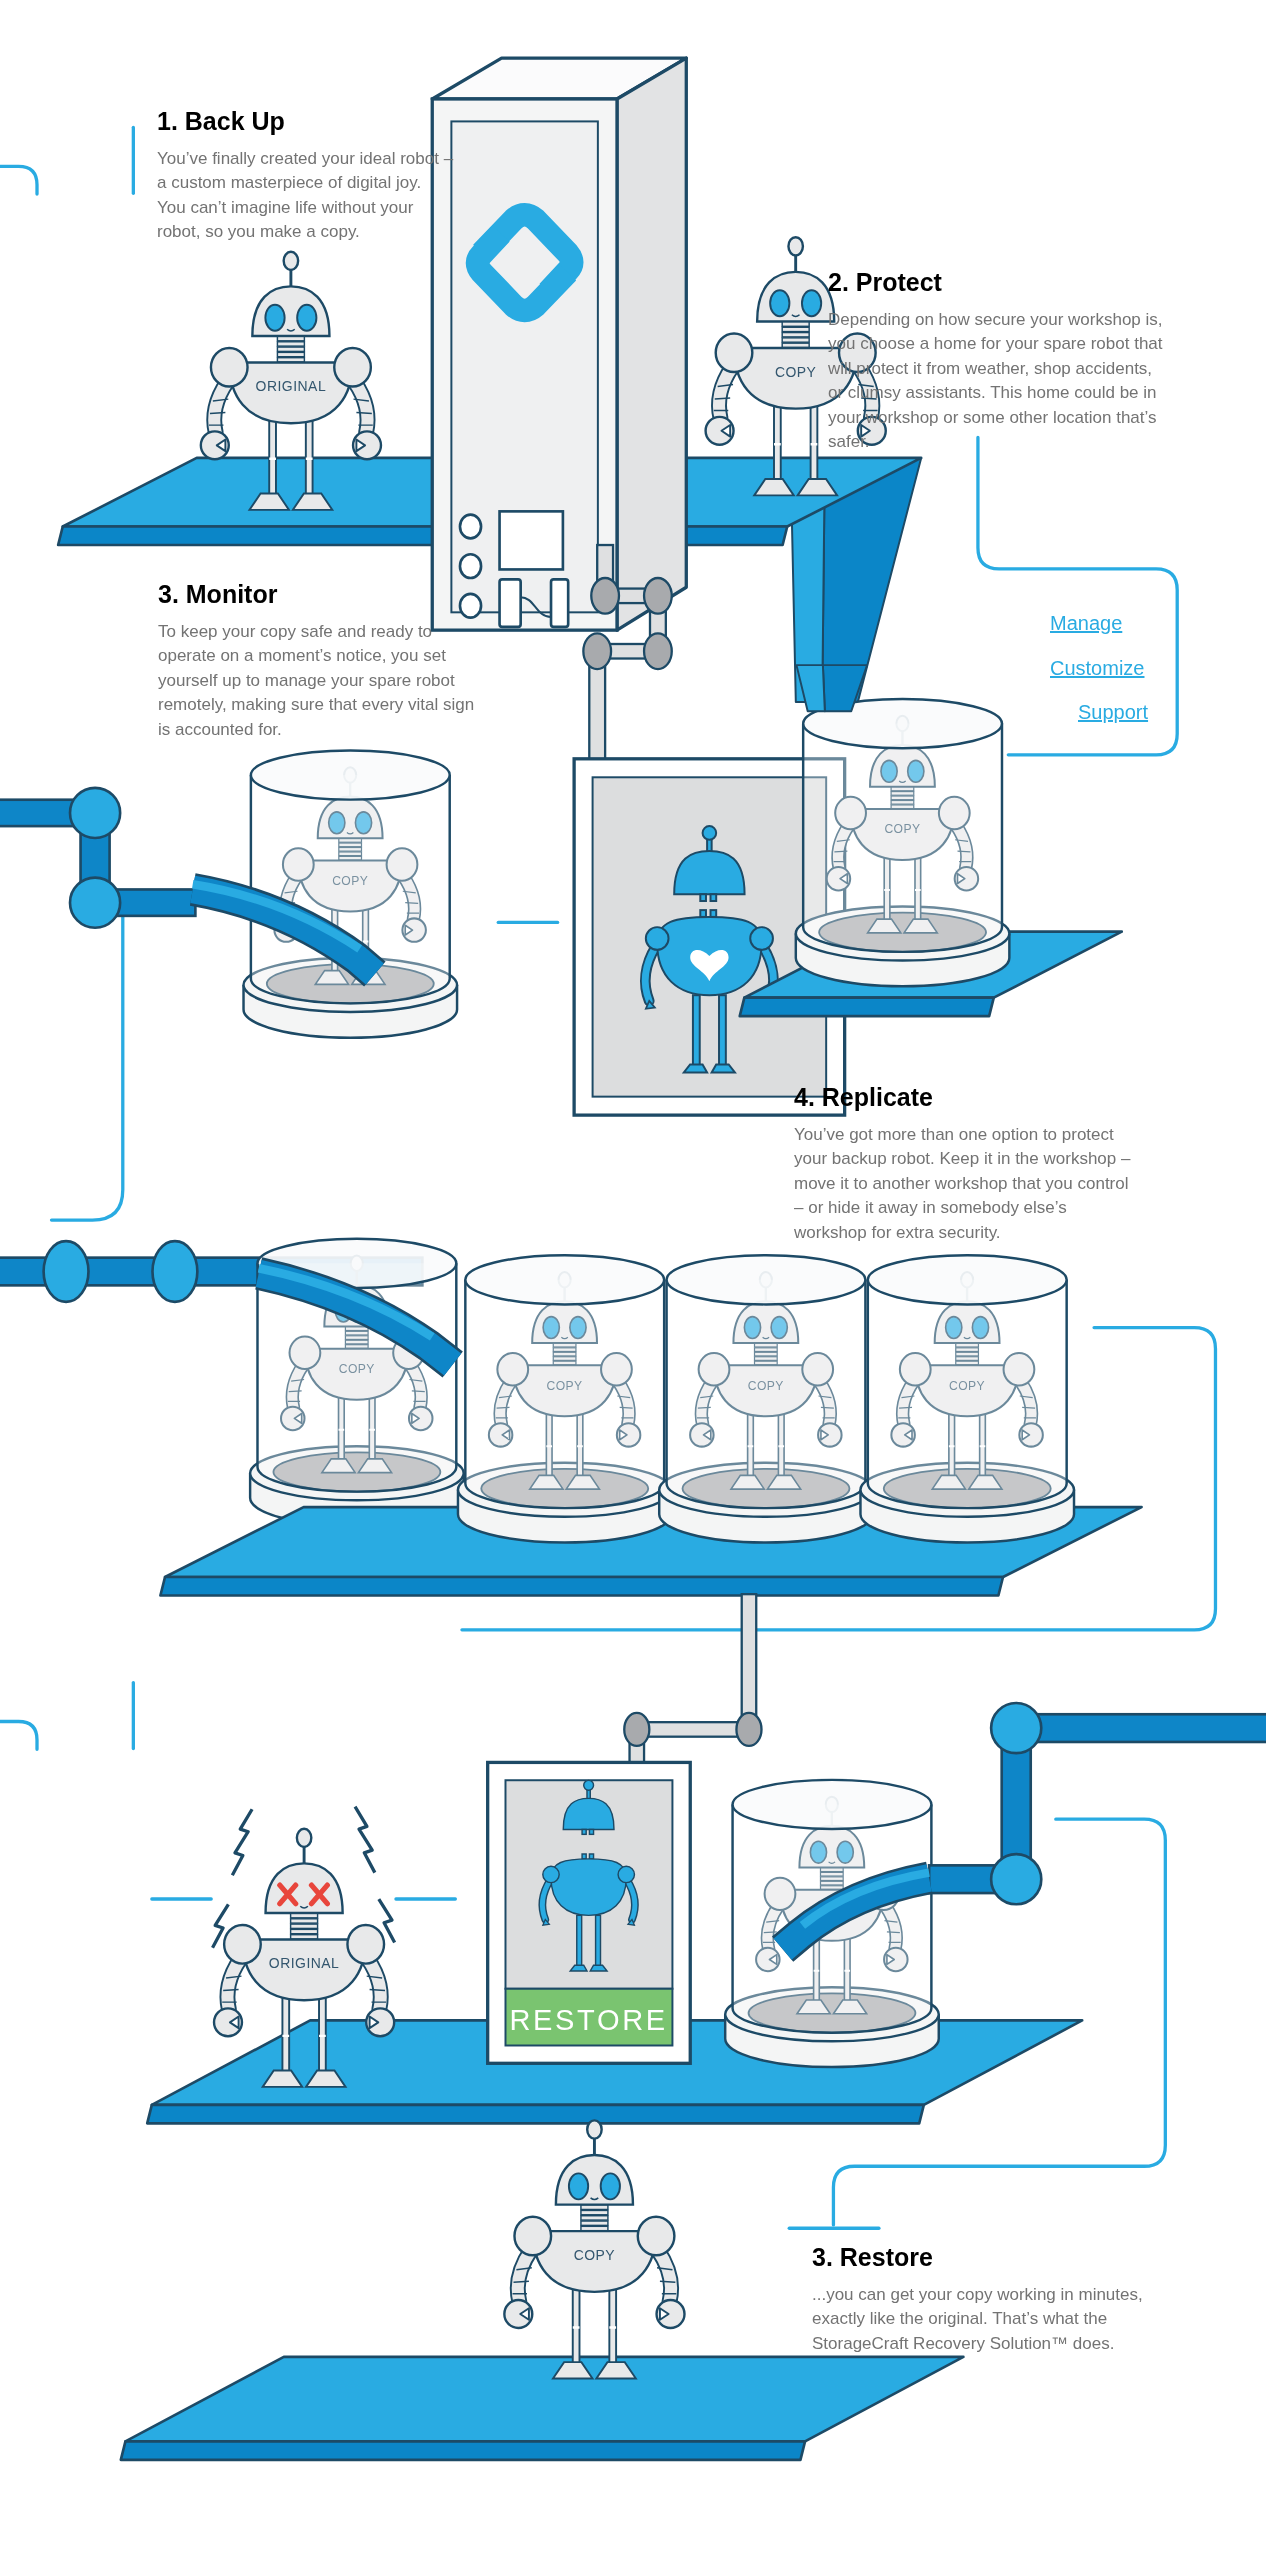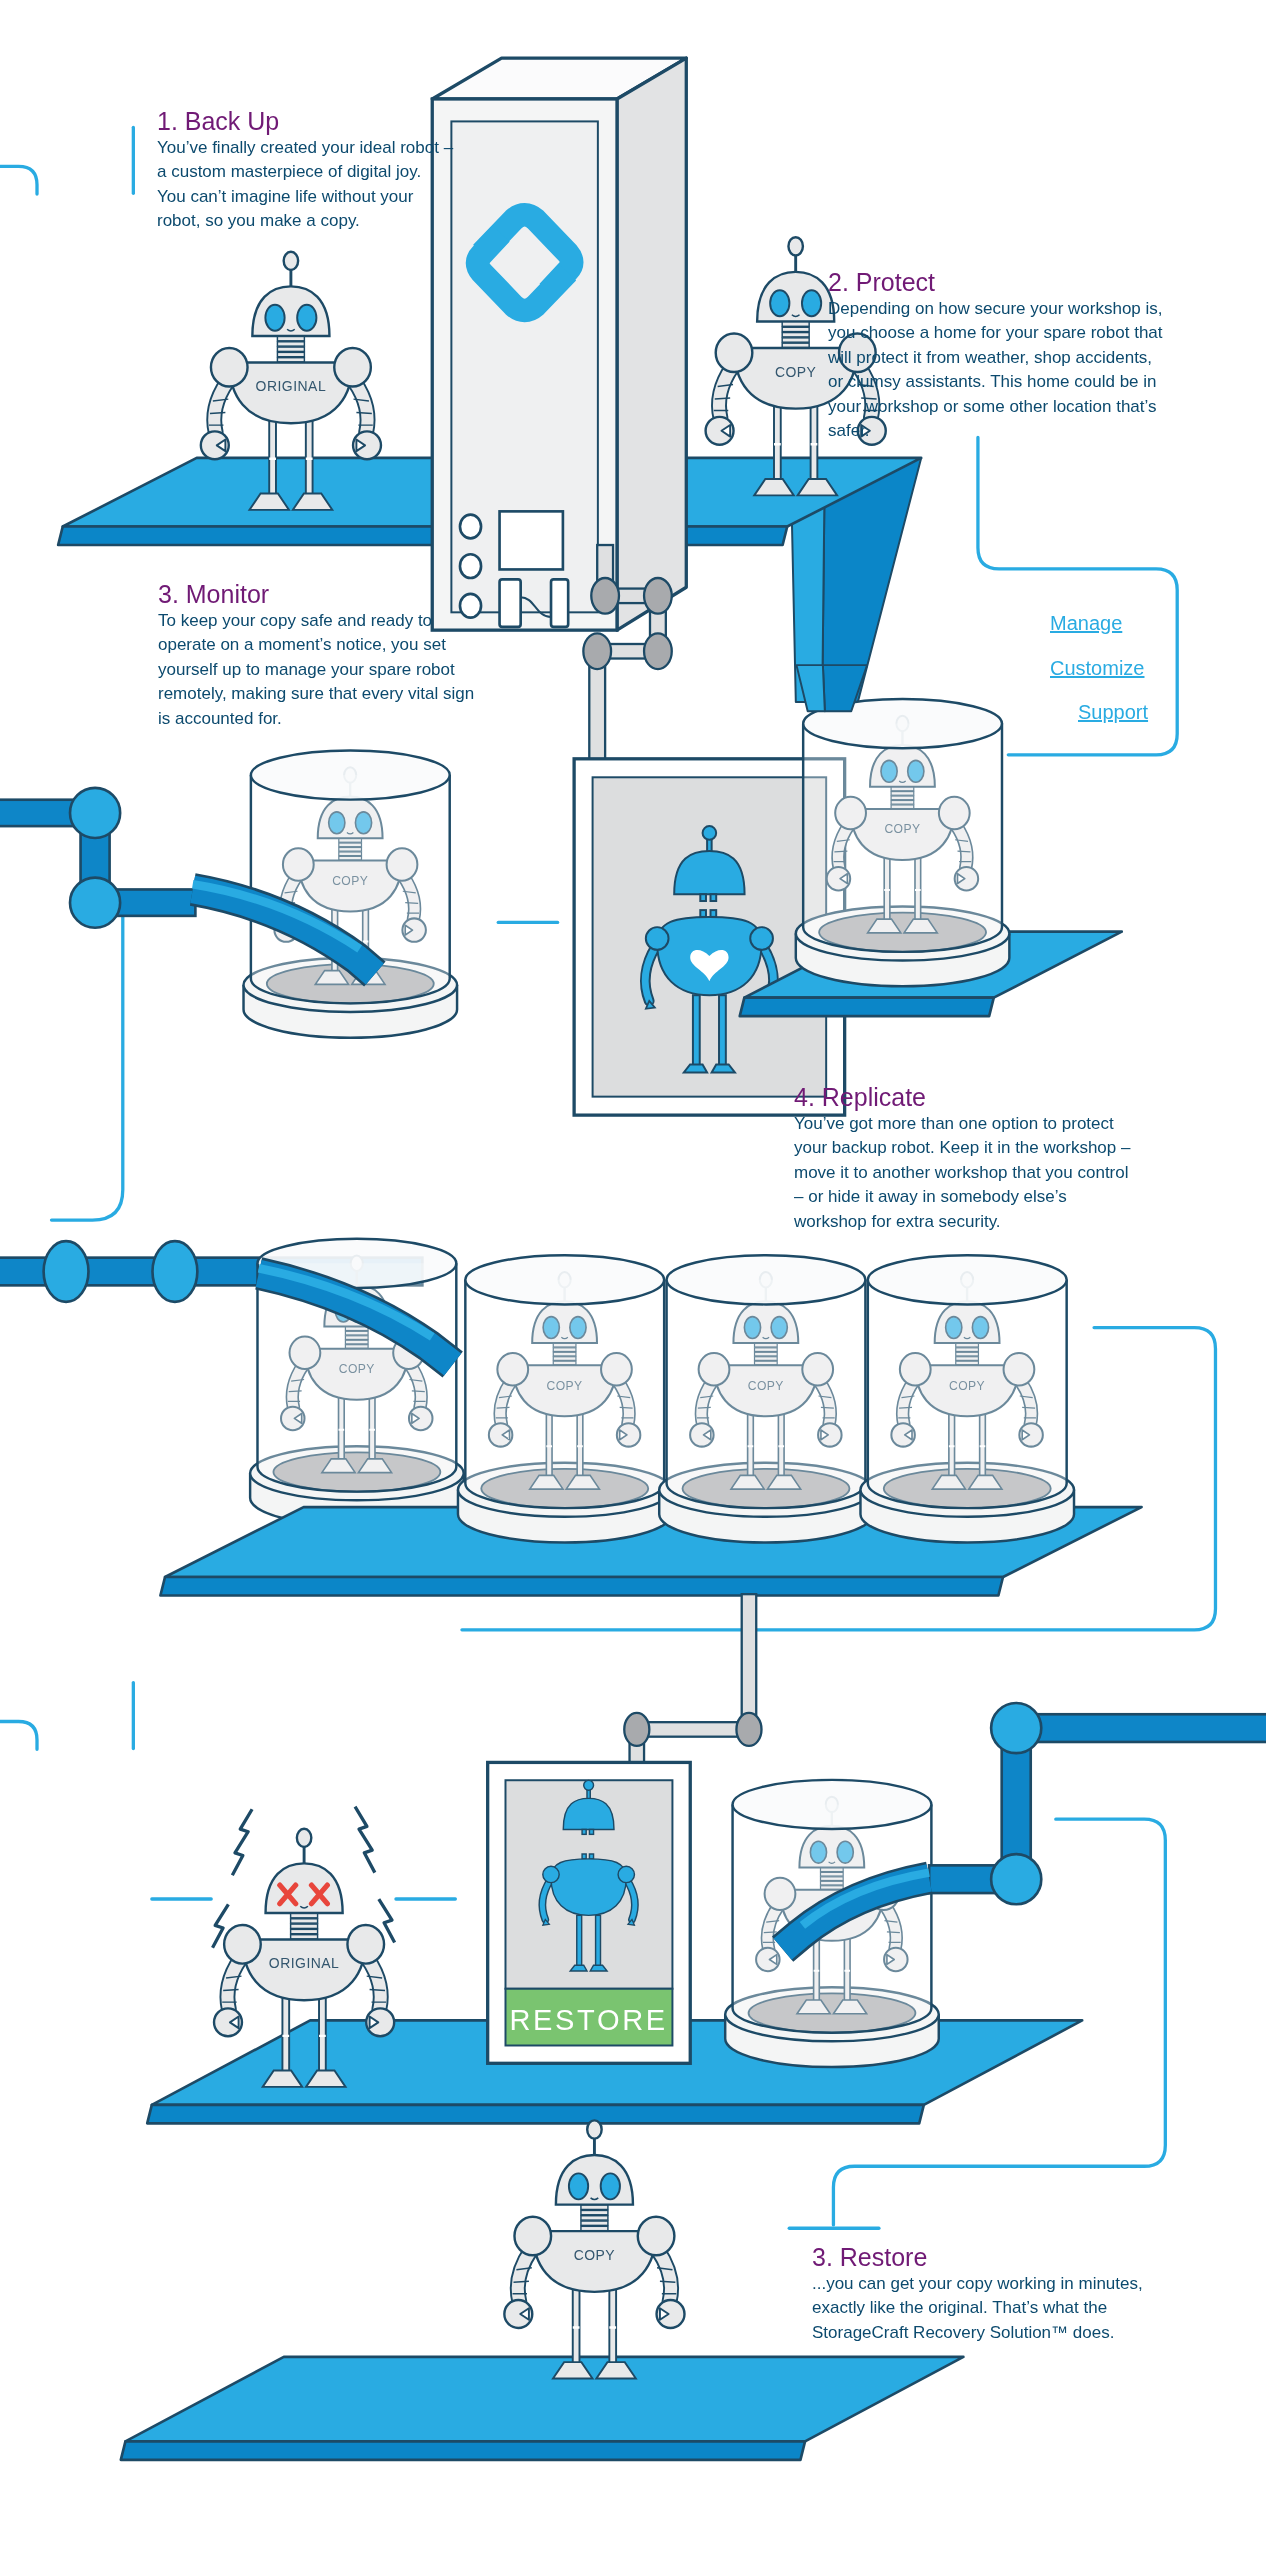--- a/index.html
+++ b/index.html
@@ -1,21 +1,21 @@
 <!DOCTYPE html>
 <html style="font-size:10.6px"><head>
 <meta charset="utf-8">
 <style>
   html,body{margin:0;padding:0;background:#ffffff;}
   .stage{position:relative;width:1267px;height:2576px;background:#ffffff;
          font-family:"Liberation Sans",sans-serif;overflow:hidden;}
   svg.art{position:absolute;left:0;top:0;}
   .txt{position:absolute;}
-  .title{font-size:25px;line-height:30px;color:#701a75;font-weight:400;}
-  .para{margin-top:0;font-size:17px;line-height:24.4px;color:#0c4a6e;}
+  .title{font-size:25px;line-height:30px;color:#000000;font-weight:700;}
+  .para{margin-top:11px;font-size:17px;line-height:24.4px;color:#737373;}
   .feature{position:absolute;font-size:20px;color:#29ABE2;text-decoration:underline;}
   .botlabel{fill:#33566E;font-family:"Liberation Sans",sans-serif;letter-spacing:1px;}
   .restoretext{fill:#ffffff;font-family:"Liberation Sans",sans-serif;letter-spacing:4px;}
 </style>
 </head>
 <body>
 
 <div class="stage">
 
 <svg class="art" width="1267" height="2576" viewBox="0 0 1920 3904">

